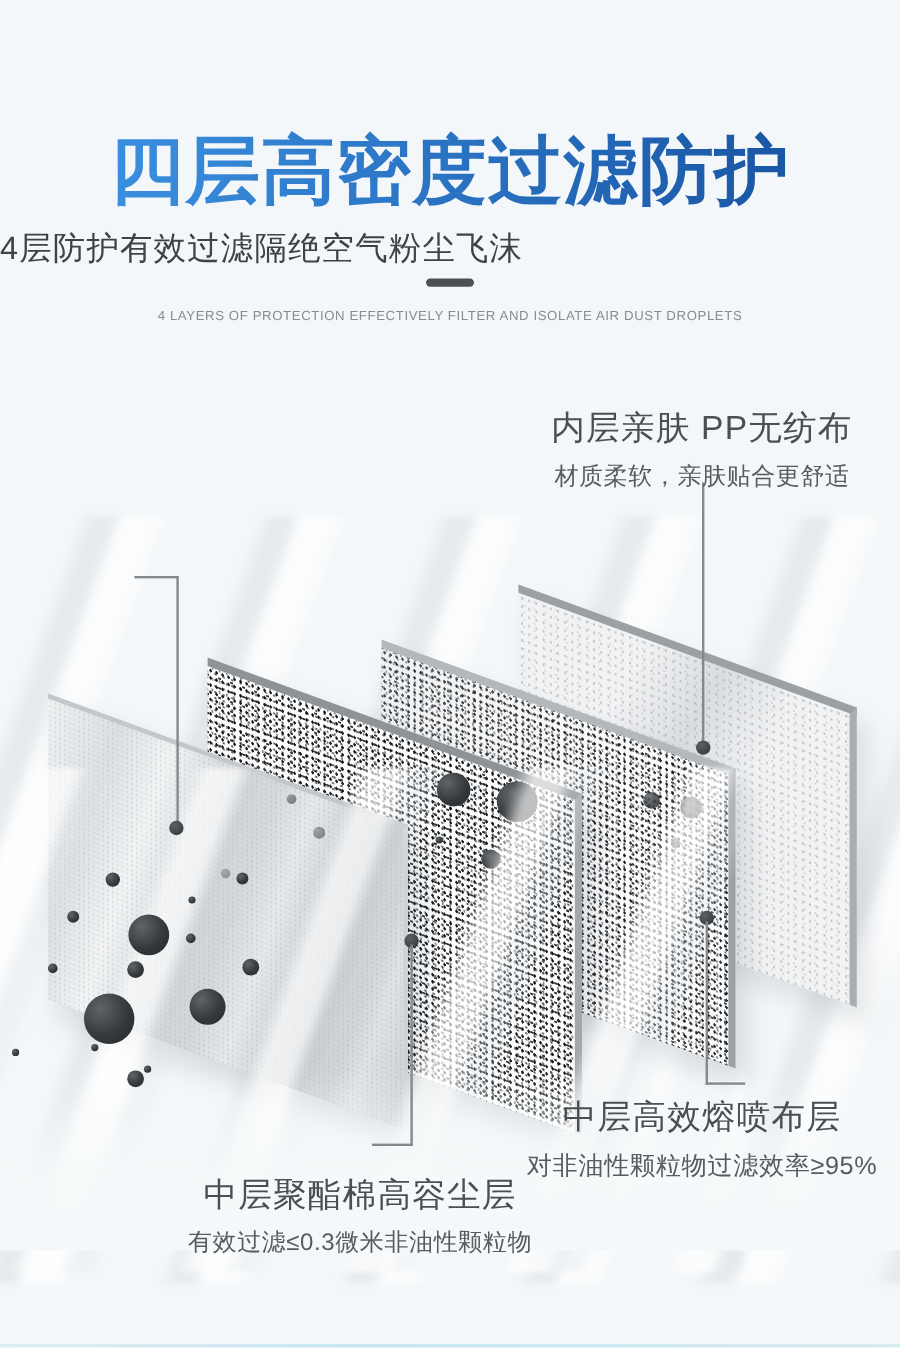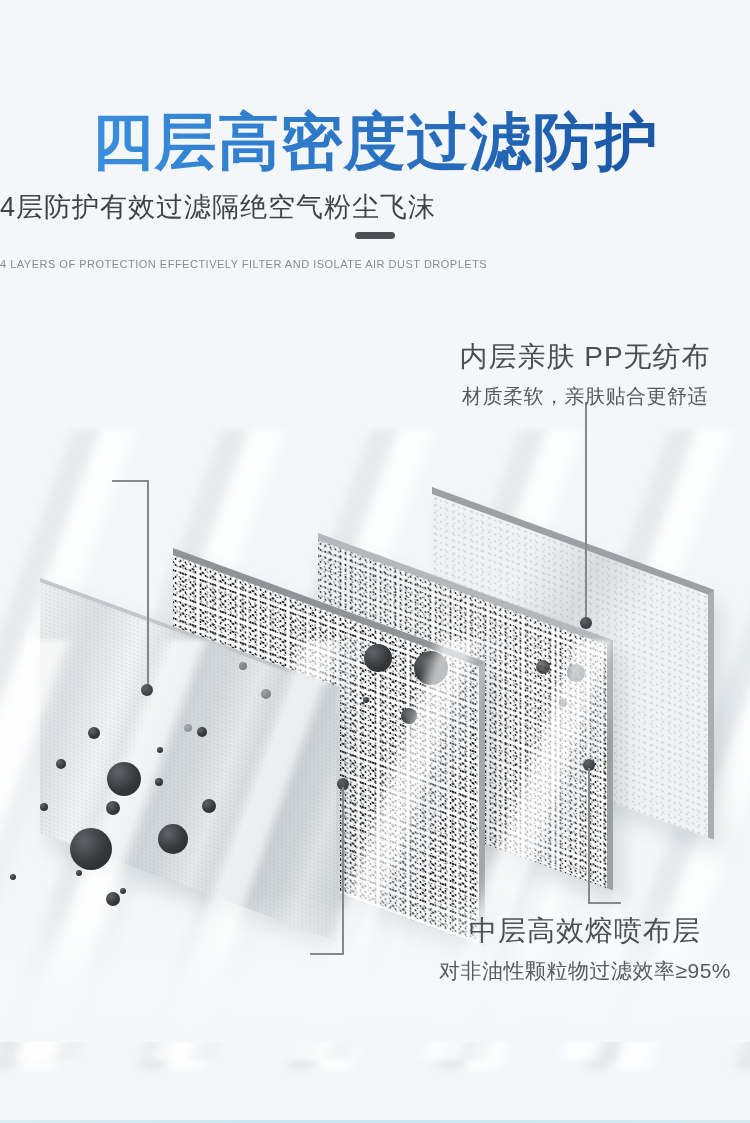--- a/index.html
+++ b/index.html
@@ -17,21 +17,21 @@
   }
   .subtitle {
     position:absolute; top:189px; left:0; width:750px; text-align:left;
     font-size:27px; font-weight:500; color:#3e4347; letter-spacing:1px;
   }
   .divider {
     position:absolute; top:232px; left:355px; width:40px; height:7px;
     border-radius:4px; background:#4b5054;
   }
   .tagline {
-    position:absolute; top:258px; left:0; width:750px; text-align:left;
+    position:absolute; top:258px; left:0; width:750px; text-align:center;
     font-size:11px; color:#878c90; letter-spacing:.5px;
   }
 
   
   .callout { position:absolute; text-align:center; z-index:10; }
   .callout .c-title { font-size:28px; font-weight:500; color:#4a4f53; letter-spacing:1px; }
   .callout .c-desc  { font-size:20px; color:#565b5f; margin-top:7px; letter-spacing:.5px; }
   .co-inner     { top:338px; left:415px; width:340px; }
   .co-outer     { top:405px; left:10px;  width:320px; }
   .co-meltblown { top:912px; left:415px; width:340px; }
@@ -190,15 +190,19 @@
   </div>
 
   <div class="callout co-inner">
     <div class="c-title">内层亲肤 PP无纺布</div>
     <div class="c-desc">材质柔软，亲肤贴合更舒适</div>
   </div>
   <div class="callout co-meltblown">
     <div class="c-title">中层高效熔喷布层</div>
     <div class="c-desc">对非油性颗粒物过滤效率≥95%</div>
   </div>
+  <div class="callout co-polyester">
+    <div class="c-title" style="font-size:28px;">中层聚酯棉高容尘层</div>
+    <div class="c-desc">有效过滤≤0.3微米非油性颗粒物</div>
+  </div>
 
   <div class="bottom-line" style="background: linear-gradient(90deg, rgb(220, 238, 244), rgb(201, 230, 240) 40%, rgb(213, 236, 242));"></div>
 </div>
 
 </body></html>

